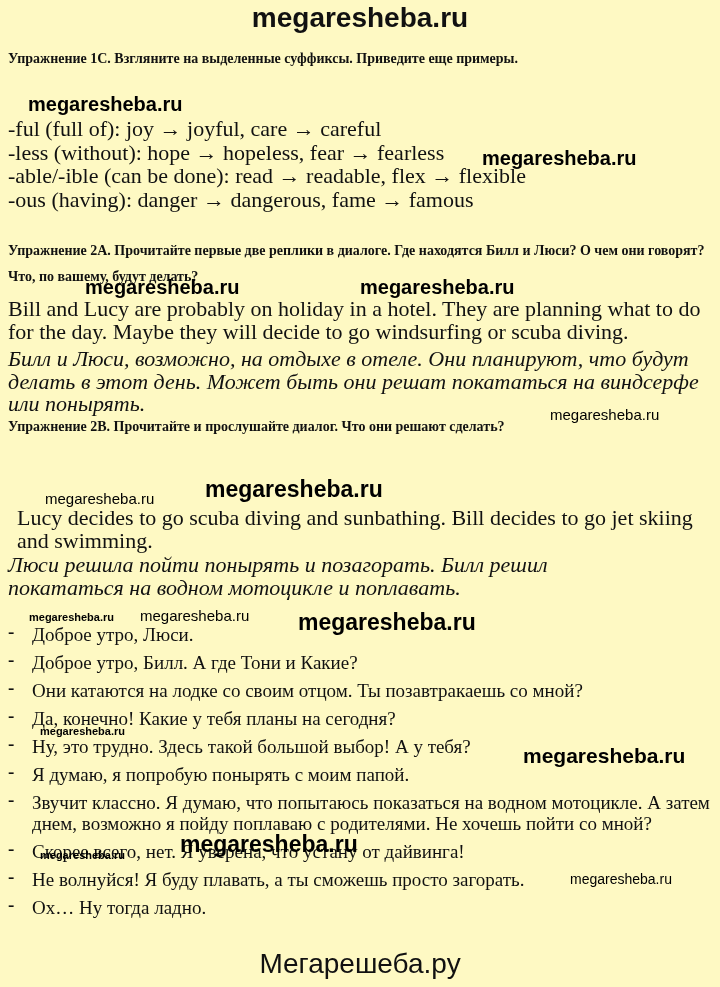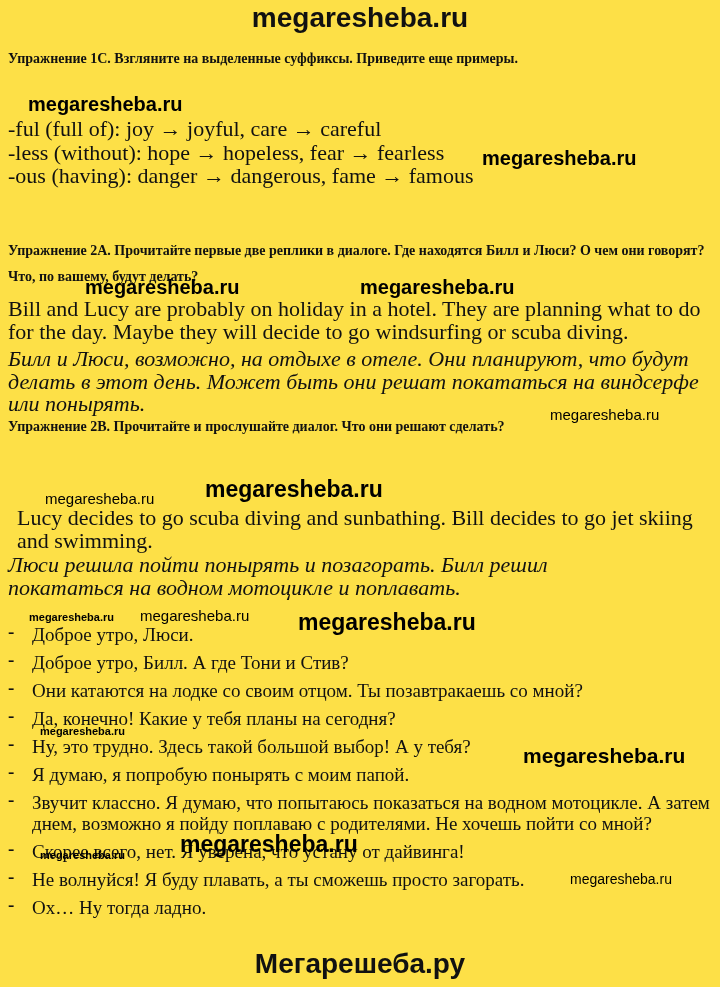--- a/index.html
+++ b/index.html
@@ -1,20 +1,20 @@
 <!DOCTYPE html>
 <html><head>
 <meta charset="utf-8">
 <style>
   html, body { margin: 0; padding: 0; background: #ffffff; }
   .page {
     position: relative;
     width: 720px;
     height: 987px;
-    background: #fde047;
+    background: #fef9c3;
     color: #111111;
     font-family: "Liberation Serif", serif;
     overflow: hidden;
   }
   .abs { position: absolute; }
 
   
   .wm {
     font-family: "Liberation Sans", sans-serif;
     color: #000000;
@@ -26,21 +26,21 @@
     top: 2px; left: 0; width: 100%;
     text-align: center;
     font-family: "Liberation Sans", sans-serif;
     font-weight: 700;
     font-size: 28px;
   }
   .site-footer {
     top: 948px; left: 0; width: 100%;
     text-align: center;
     font-family: "Liberation Sans", sans-serif;
-    font-weight: 700;
+    font-weight: 400;
     font-size: 28px;
   }
 
   
   .ex-heading {
     font-weight: 700;
     font-size: 14px;
     line-height: 26px;
   }
   .h-1c { top: 46px; left: 8px; width: 684px; }
@@ -102,20 +102,21 @@
 
   <div class="abs ex-heading h-1c">Упражнение 1С. Взгляните на выделенные суффиксы. Приведите еще примеры.</div>
   <div class="abs wm wm-bold wm-1c">megaresheba.ru</div>
 
   <div class="abs body-text suffix-list">
 
       <div class="line">-ful (full of): joy → joyful, care → careful</div>
 
       <div class="line">-less (without): hope → hopeless, fear → fearless</div>
 
+      <div class="line">-able/-ible (can be done): read → readable, flex → flexible</div>
 
       <div class="line">-ous (having): danger → dangerous, fame → famous</div>
     </div>
   <div class="abs wm wm-bold wm-suffix">megaresheba.ru</div>
 
   <div class="abs ex-heading h-2a">Упражнение 2А. Прочитайте первые две реплики в диалоге. Где находятся Билл и Люси? О чем они говорят? Что, по вашему, будут делать?</div>
   <div class="abs wm wm-bold wm-2a-left">megaresheba.ru</div>
   <div class="abs wm wm-bold wm-2a-right">megaresheba.ru</div>
 
   <div class="abs body-text p-2a-en">Bill and Lucy are probably on holiday in a hotel. They are planning what to do for the day. Maybe they will decide to go windsurfing or scuba diving.</div>
@@ -135,21 +136,21 @@
 
   <div class="abs dialogue">
 
       <div class="d-item">
         <span class="d-dash">-</span>
         <span class="d-text">Доброе утро, Люси.</span>
       </div>
 
       <div class="d-item">
         <span class="d-dash">-</span>
-        <span class="d-text">Доброе утро, Билл. А где Тони и Стив?</span>
+        <span class="d-text">Доброе утро, Билл. А где Тони и Какие?</span>
       </div>
 
       <div class="d-item">
         <span class="d-dash">-</span>
         <span class="d-text">Они катаются на лодке со своим отцом. Ты позавтракаешь со мной?</span>
       </div>
 
       <div class="d-item">
         <span class="d-dash">-</span>
         <span class="d-text">Да, конечно! Какие у тебя планы на сегодня?</span>

